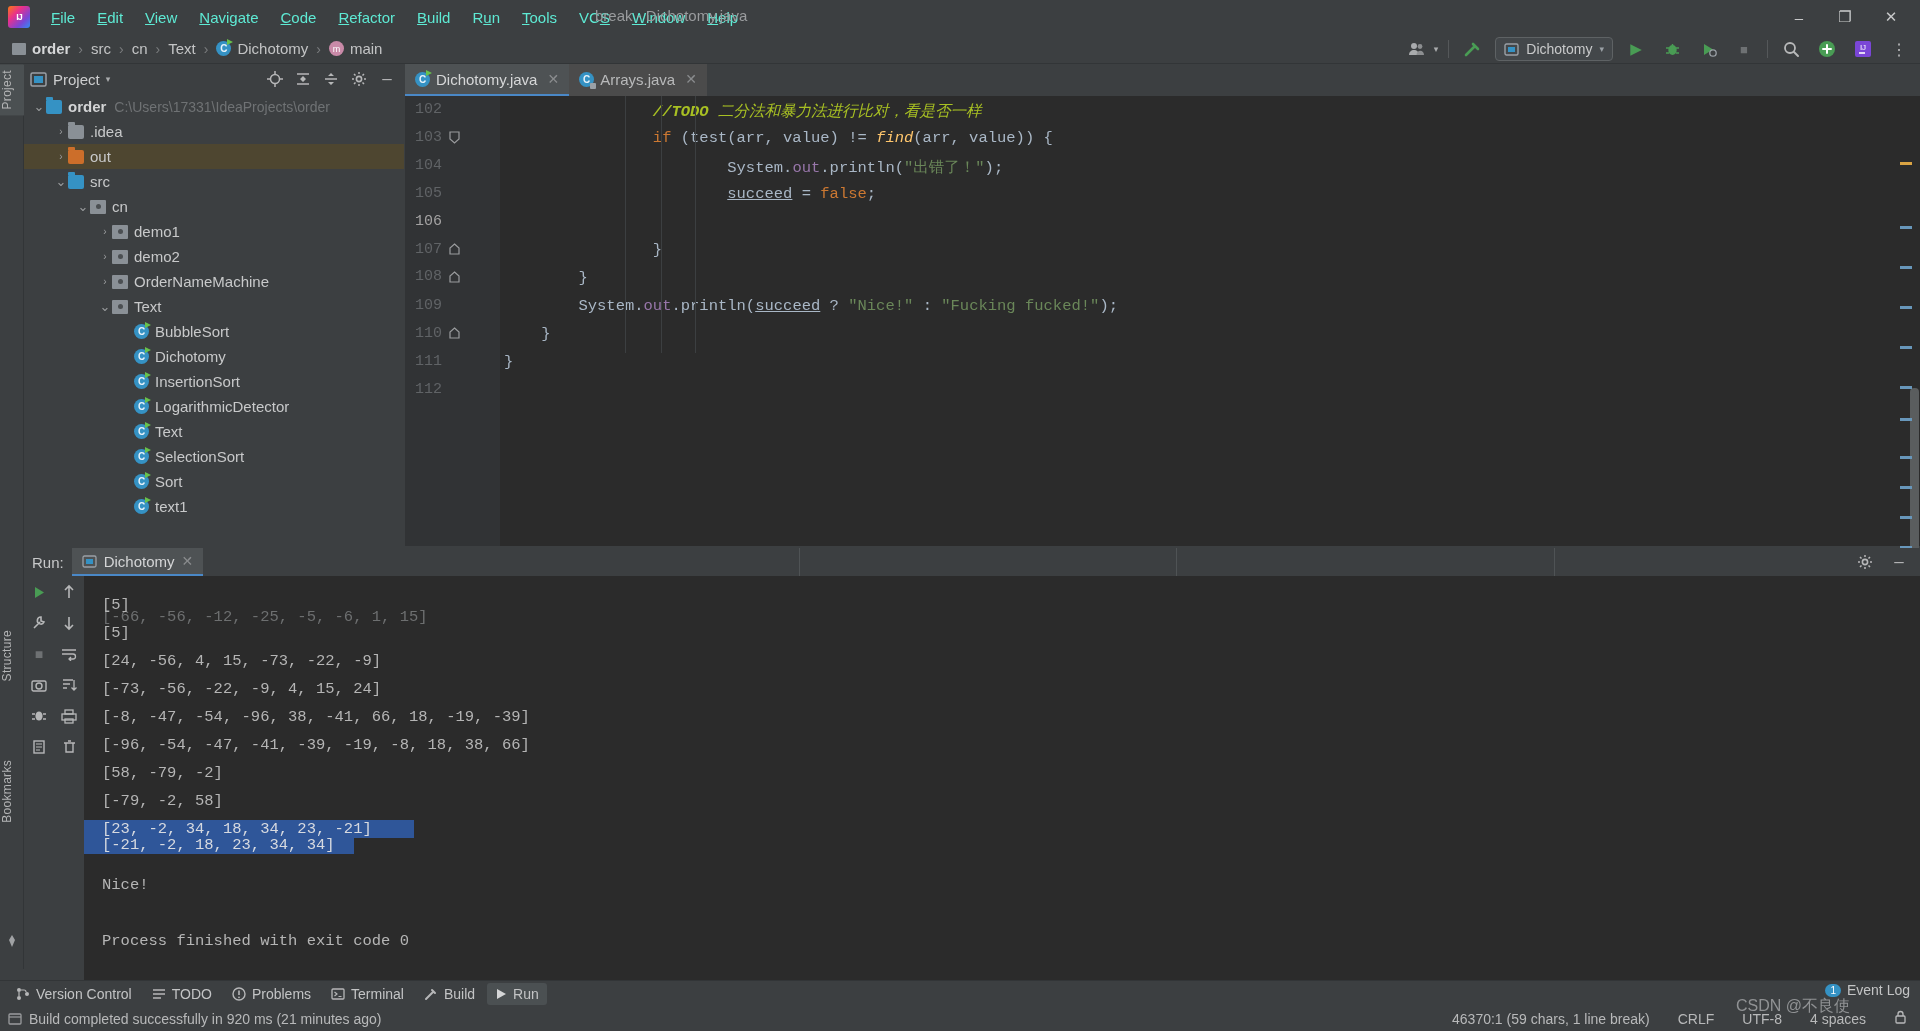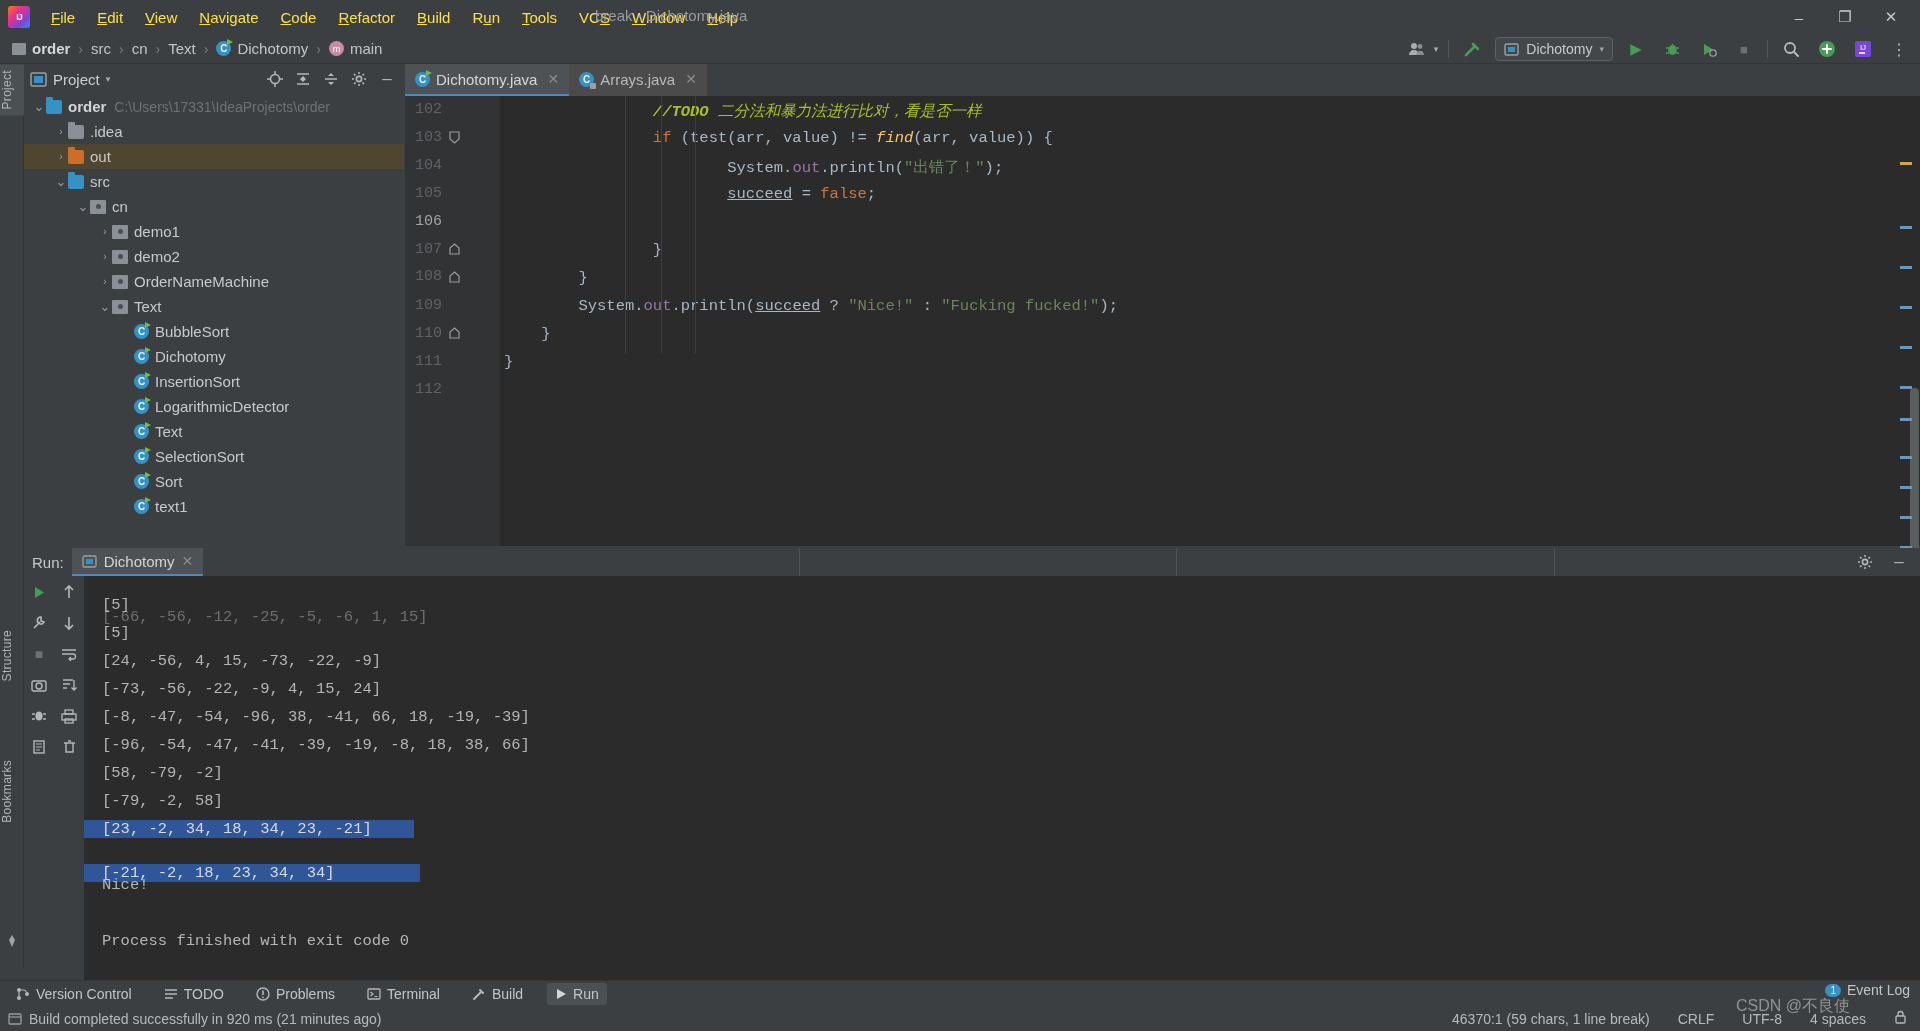--- a/index.html
+++ b/index.html
@@ -10,21 +10,21 @@
   
   #accent { position:absolute; left:912px; top:0; width:190px; height:3px; background:#0f9b8e; }
 
   
   #menubar { position:absolute; left:0; top:0; width:1920px; height:34px;
     background:#3c3f41; display:flex; align-items:center; padding-left:8px; }
   #ij-logo { width:22px; height:22px; border-radius:3px; margin-right:10px;
     background:linear-gradient(135deg,#f97a12 0%,#e9308c 35%,#7a46d6 70%,#2f8ef4 100%);
     display:flex; align-items:center; justify-content:center; }
   #ij-logo span { color:#fff; font-size:9px; font-weight:bold; letter-spacing:-1px; }
-  .menu-item { padding:4px 11px; color:#fde047; font-size:15px; cursor:default; white-space:nowrap; }
+  .menu-item { padding:4px 11px; color:#5eead4; font-size:15px; cursor:default; white-space:nowrap; }
   .menu-item u { text-decoration:underline; }
   #win-title { position:absolute; left:595px; top:7px; color:#9a9c9e; font-size:15px; }
   #wincontrols { position:absolute; right:6px; top:0; height:34px; display:flex; align-items:center; }
   .wc { width:46px; height:34px; display:flex; align-items:center; justify-content:center;
      color:#c8c9ca; font-size:15px; }
 
   
   #navbar { position:absolute; left:0; top:34px; width:1920px; height:30px;
     background:#3c3f41; display:flex; align-items:center; padding-left:8px;
     border-bottom:1px solid #323537; }
@@ -131,21 +131,21 @@
 
   #console { position:absolute; left:60px; top:28px; width:1836px; height:404px;
      background:#2b2b2b; overflow:hidden; }
   .oline { position:absolute; left:18px; white-space:pre; font-size:15.5px;
      font-family:"Liberation Mono", monospace; color:#b5b5b5; }
   .oline.sel { background:#2f5699; color:#d7dae0; left:0; padding-left:18px; }
   .oline.clipped { color:#6d6f70; }
 
   
   #bottombar { position:absolute; left:0; top:980px; width:1920px; height:26px;
-     background:#3c3f41; display:flex; align-items:center; padding-left:8px; gap:16px;
+     background:#3c3f41; display:flex; align-items:center; padding-left:8px; gap:4px;
      border-top:1px solid #323537; }
   .bbtn { display:flex; align-items:center; gap:6px; padding:3px 8px; color:#c3c4c5; font-size:14px; }
   .bbtn.active { background:#4b5052; border-radius:3px; }
   #eventlog { position:absolute; right:10px; top:982px; display:flex; align-items:center; gap:6px;
      color:#c3c4c5; font-size:14px; }
   .badge { background:#3592c4; color:#fff; font-size:10px; border-radius:8px; padding:0 5px; line-height:13px; }
 
   
   #statusbar { position:absolute; left:0; top:1006px; width:1920px; height:25px;
      background:#3c3f41; display:flex; align-items:center; padding-left:8px;
@@ -595,21 +595,21 @@
       <div class="oline clipped" style="top: -8px; margin-top: 40px;">[-66, -56, -12, -25, -5, -6, 1, 15]</div>
       <div class="oline" style="top: 20px;">[5]</div>
       <div class="oline" style="top: 48px;">[5]</div>
       <div class="oline" style="top: 76px;">[24, -56, 4, 15, -73, -22, -9]</div>
       <div class="oline" style="top: 104px;">[-73, -56, -22, -9, 4, 15, 24]</div>
       <div class="oline" style="top: 132px;">[-8, -47, -54, -96, 38, -41, 66, 18, -19, -39]</div>
       <div class="oline" style="top: 160px;">[-96, -54, -47, -41, -39, -19, -8, 18, 38, 66]</div>
       <div class="oline" style="top: 188px;">[58, -79, -2]</div>
       <div class="oline" style="top: 216px;">[-79, -2, 58]</div>
       <div class="oline sel" style="top: 244px; width: 330px;">[23, -2, 34, 18, 34, 23, -21]</div>
-      <div class="oline sel" style="top: 288px; width: 336px;">[-21, -2, 18, 23, 34, 34]</div>
+      <div class="oline sel" style="top: 260px; width: 270px;">[-21, -2, 18, 23, 34, 34]</div>
       <div class="oline" style="top: 300px;">Nice!</div>
       <div class="oline" style="top: 328px;"></div>
       <div class="oline" style="top: 356px;">Process finished with exit code 0</div>
     </div>
 </div>
 
 <div id="bottombar">
   <div class="bbtn">
     <svg width="14" height="14" viewBox="0 0 14 14">
         <circle cx="3" cy="3" r="2" fill="#b6b7b8"></circle>

